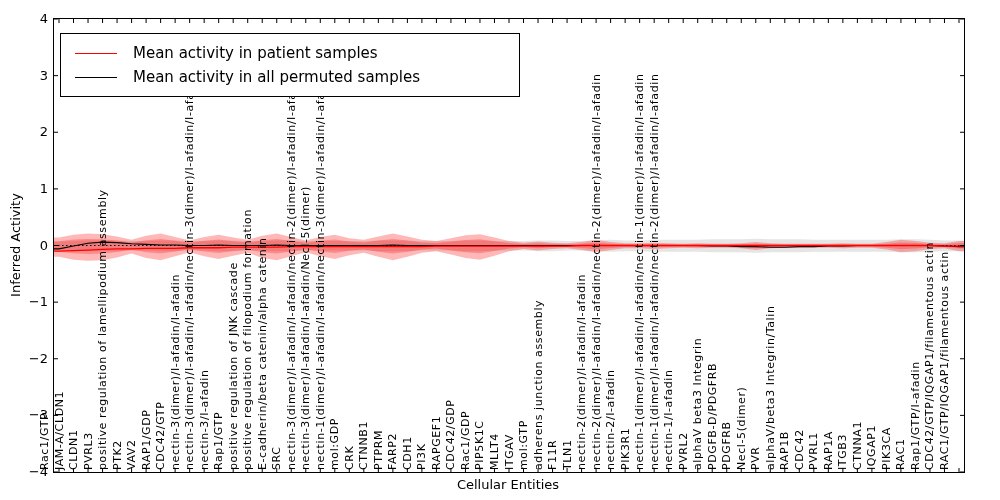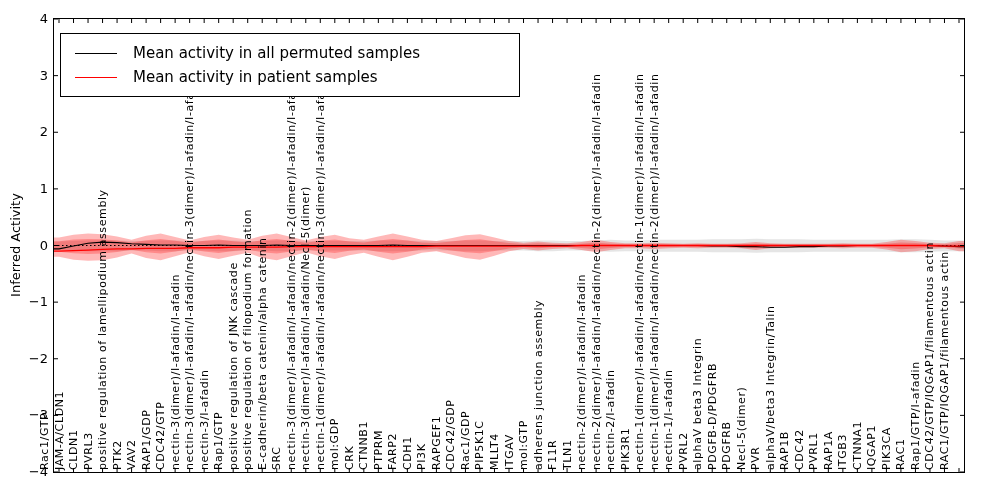--- a/index.html
+++ b/index.html
@@ -23,20 +23,21 @@
   .legend-line{display:inline-block;width:42px;height:0;border-top-width:1.5px;
                border-top-style:solid;margin-right:16px;flex:0 0 auto;}
   .legend-text{font-size:15px;white-space:nowrap;}
 </style>
 </head>
 <body>
 
 <div id="fig">
 
   <div id="ylabel">Inferred Activity</div>
+  <div id="xlabel">Cellular Entities</div>
 
   <div id="yticks">
       <div class="ytick-label" style="left: 8px; top: 12px;">4</div>
       <div class="ytick-label" style="left: 8px; top: 68.625px;">3</div>
       <div class="ytick-label" style="left: 8px; top: 125.25px;">2</div>
       <div class="ytick-label" style="left: 8px; top: 181.875px;">1</div>
       <div class="ytick-label" style="left: 8px; top: 238.5px;">0</div>
       <div class="ytick-label" style="left: 8px; top: 295.125px;">−1</div>
       <div class="ytick-label" style="left: 8px; top: 351.75px;">−2</div>
       <div class="ytick-label" style="left: 8px; top: 408.375px;">−3</div>
@@ -258,21 +259,21 @@
         <div class="xtick-label" style="left: 838.935px;">PIK3CA</div>
         <div class="xtick-label" style="left: 853.452px;">RAC1</div>
         <div class="xtick-label" style="left: 867.968px;">Rap1/GTP/I-afadin</div>
         <div class="xtick-label" style="left: 882.484px;">CDC42/GTP/IQGAP1/filamentous actin</div>
         <div class="xtick-label" style="left: 897px;">RAC1/GTP/IQGAP1/filamentous actin</div>
       </div>
   </div>
 
   <div id="legend">
     <div class="legend-row">
+      <span class="legend-line" style="border-top-color: rgb(255, 0, 0);"></span>
+      <span class="legend-text">Mean activity in patient samples</span>
+    </div>
+    <div class="legend-row">
       <span class="legend-line" style="border-top-color: rgb(0, 0, 0);"></span>
       <span class="legend-text">Mean activity in all permuted samples</span>
     </div>
-    <div class="legend-row">
-      <span class="legend-line" style="border-top-color: rgb(255, 0, 0);"></span>
-      <span class="legend-text">Mean activity in patient samples</span>
-    </div>
   </div>
 </div>
 
 </body></html>

